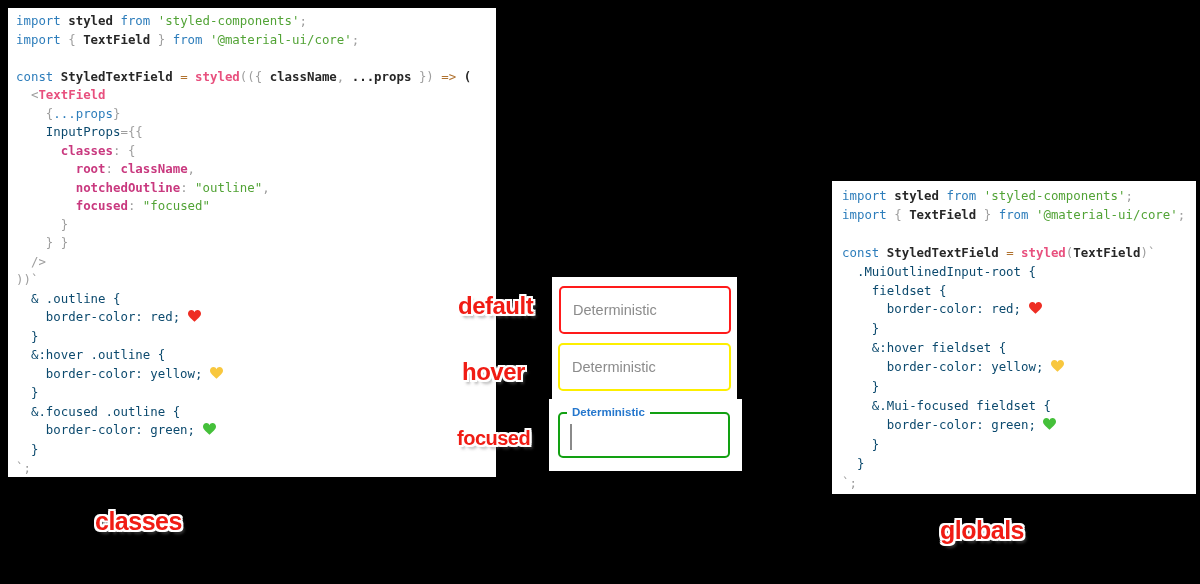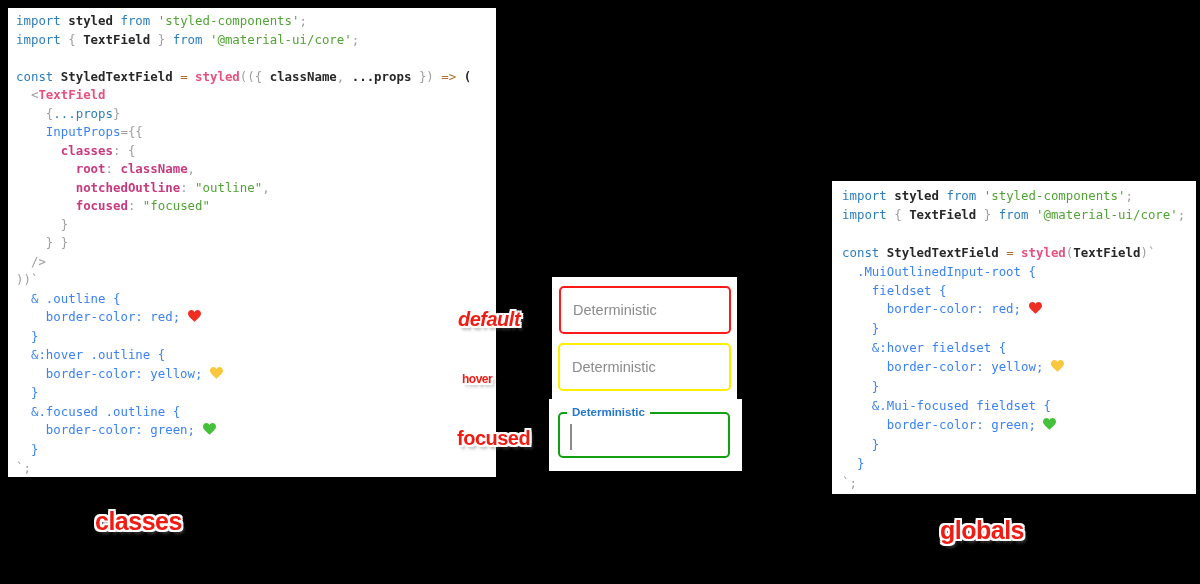--- a/index.html
+++ b/index.html
@@ -11,21 +11,21 @@
               font-size:12.4px;white-space:pre;box-sizing:border-box;}
   #code-classes{left:8px;top:8px;width:488px;height:469px;padding:4px 0 0 8px;line-height:18.5px;}
   #code-globals{left:832px;top:181px;width:364px;height:313px;padding:6px 0 0 10px;line-height:18.9px;}
   .line{white-space:pre;}
   .kw{color:#2d7dbb;}
   .id{color:#272727;font-weight:bold;}
   .fn{color:#e8507e;font-weight:bold;}
   .tag{color:#e8507e;font-weight:bold;}
   .key{color:#c9397f;font-weight:bold;}
   .str{color:#52a336;}
-  .css{color:#3b82f6;}
+  .css{color:#0c4a6e;}
   .pu{color:#9e9e9e;}
   .op{color:#b0722f;}
   .heart{display:inline-block;vertical-align:-1px;}
   .heart svg{display:inline-block;}
   .heart-red{color:#ee2d23;}
   .heart-yellow{color:#f8c73e;}
   .heart-green{color:#45c03a;}
 
   
   .demo-panel{position:absolute;background:#fff;}
@@ -41,22 +41,22 @@
   #tf-label{position:absolute;left:567px;top:405px;background:#fff;padding:0 5px;
             font-size:11.5px;font-weight:bold;color:#2577cd;line-height:14px;}
   #tf-caret{position:absolute;left:570px;top:424px;width:2px;height:26px;background:#8a8a8a;}
 
   
   .sticker{position:absolute;font-weight:bold;color:#f01c14;letter-spacing:-0.5px;
            text-shadow:
              -2px -2px 0 #fff, 2px -2px 0 #fff, -2px 2px 0 #fff, 2px 2px 0 #fff,
              -2px 0 0 #fff, 2px 0 0 #fff, 0 -2px 0 #fff, 0 2px 0 #fff,
              3px 4px 3px rgba(110,110,110,.55);}
-  #st-default{left:458px;top:308px;font-size:20px;font-style:italic;}
-  #st-hover{left:462px;top:372px;font-size:12px;}
+  #st-default{left:458px;top:292px;font-size:24px;}
+  #st-hover{left:462px;top:358px;font-size:24px;}
   #st-focused{left:457px;top:427px;font-size:20px;}
   #st-classes{left:95px;top:507px;font-size:25px;}
   #st-globals{left:940px;top:516px;font-size:25px;}
 </style>
 </head>
 <body>
 
 <div id="stage">
 
   <div id="code-classes" class="code-panel"><div class="line"><span class="kw">import</span><span class="id"> styled </span><span class="kw">from</span><span class="str"> 'styled-components'</span><span class="pu">;</span></div><div class="line"><span class="kw">import</span><span class="pu"> { </span><span class="id">TextField</span><span class="pu"> } </span><span class="kw">from</span><span class="str"> '@material-ui/core'</span><span class="pu">;</span></div><div class="line">&nbsp;</div><div class="line"><span class="kw">const</span><span class="id"> StyledTextField </span><span class="op">=</span><span class="fn"> styled</span><span class="pu">(({ </span><span class="id">className</span><span class="pu">, </span><span class="id">...props</span><span class="pu"> })</span><span class="op"> =&gt;</span><span class="id"> (</span></div><div class="line"><span class="pu">  &lt;</span><span class="tag">TextField</span></div><div class="line"><span class="pu">    {</span><span class="kw">...props</span><span class="pu">}</span></div><div class="line"><span class="css">    InputProps</span><span class="pu">={{</span></div><div class="line"><span class="key">      classes</span><span class="pu">: {</span></div><div class="line"><span class="key">        root</span><span class="pu">: </span><span class="key">className</span><span class="pu">,</span></div><div class="line"><span class="key">        notchedOutline</span><span class="pu">: </span><span class="str">"outline"</span><span class="pu">,</span></div><div class="line"><span class="key">        focused</span><span class="pu">: </span><span class="str">"focused"</span></div><div class="line"><span class="pu">      }</span></div><div class="line"><span class="pu">    } }</span></div><div class="line"><span class="pu">  /&gt;</span></div><div class="line"><span class="pu">))`</span></div><div class="line"><span class="css">  &amp; .outline {</span></div><div class="line"><span class="css">    border-color: red; </span><span class="heart heart-red" title="❤️"><svg viewBox="0 0 32 29" width="13" height="12" aria-hidden="true">

